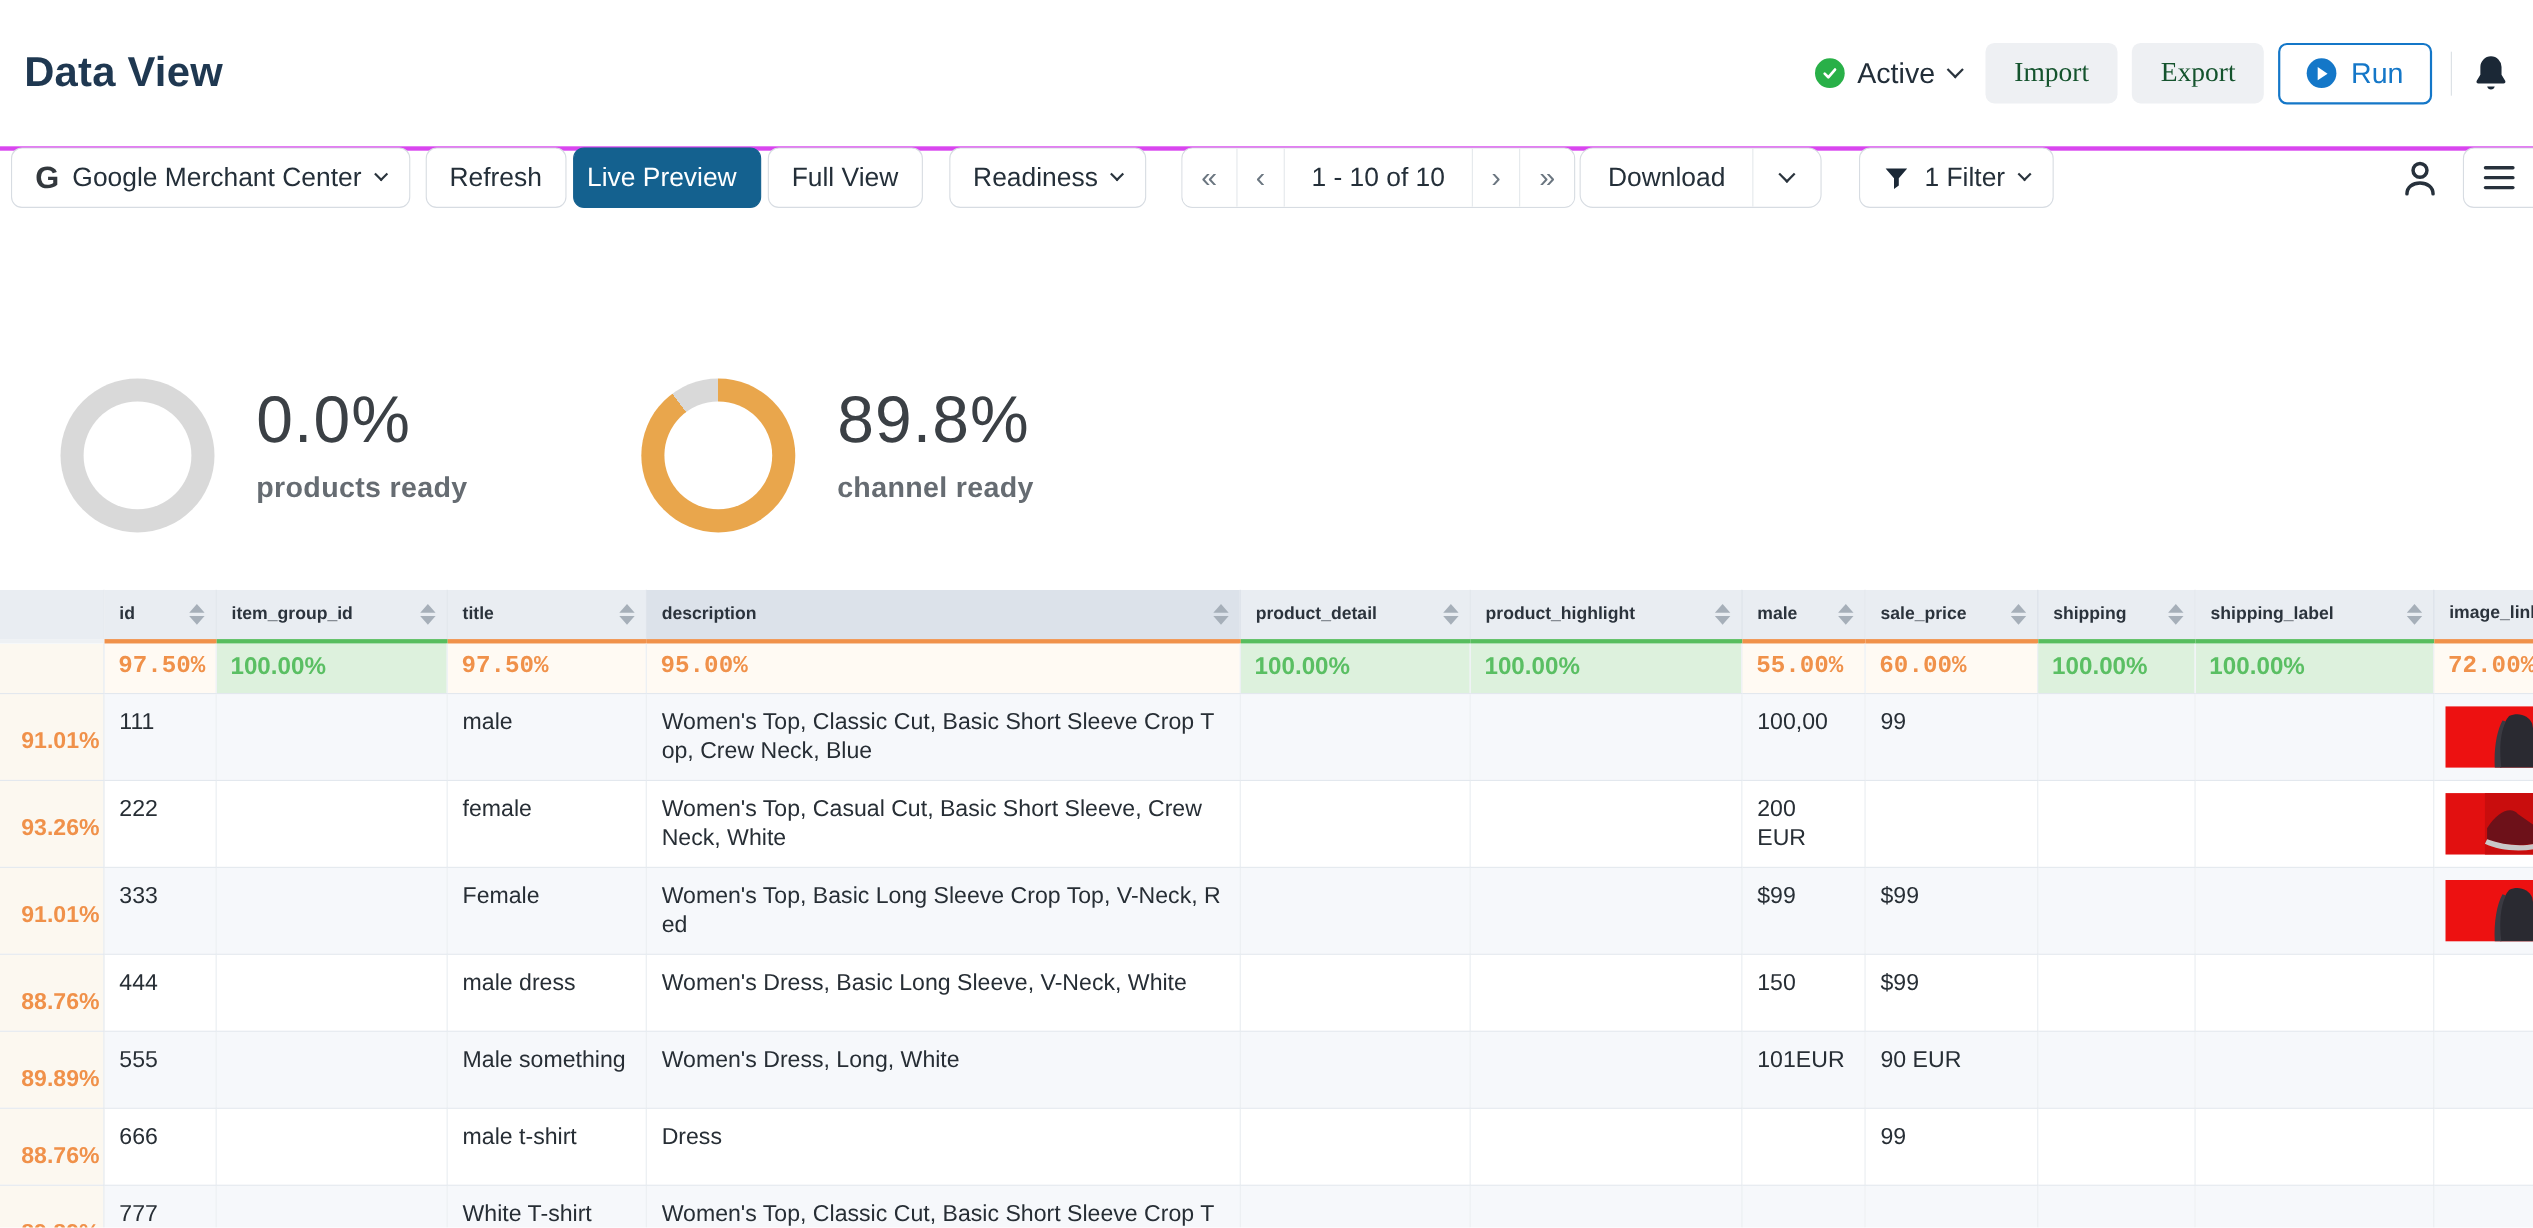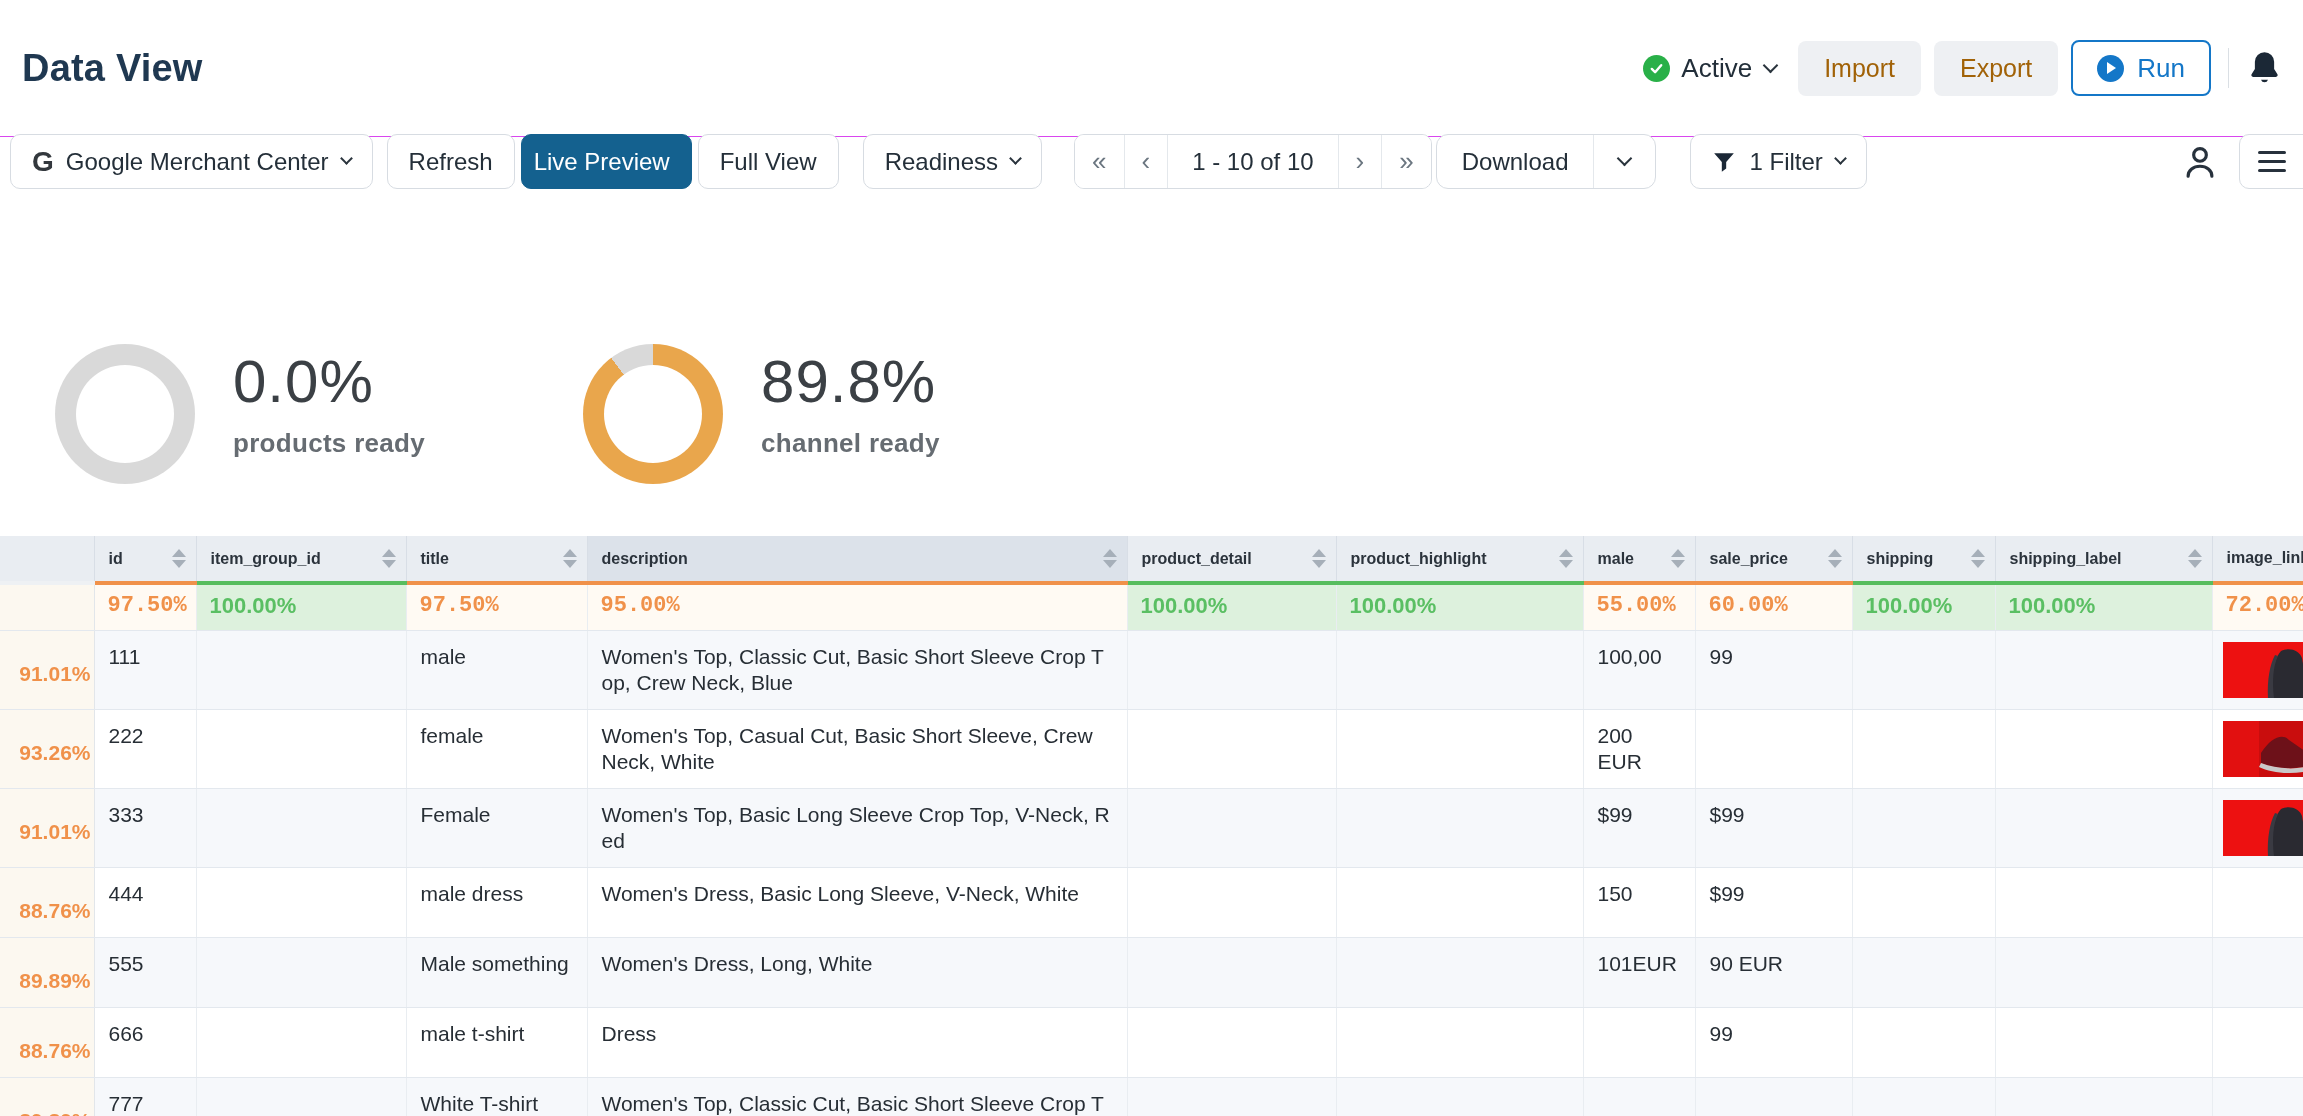--- a/index.html
+++ b/index.html
@@ -2,32 +2,32 @@
 <html style="--title-navy: #1f3851; --accent-blue: #1477c8; --active-green: #29b048; --live-preview-bg: #14618f; --donut-orange: #e9a64c; --donut-track: #d9d9d9; --score-orange: #f0914a; --score-green: #5abf63; --green-cell-bg: #ddf1dd; --orange-cell-bg: #fffaf3; --header-bg: #e9edf2; --score-col-bg: #fcf8f0; --thumb-red: #ed1111;"><head>
 <meta charset="utf-8">
 <style>
   * { margin:0; padding:0; box-sizing:border-box; }
   html,body { width:2303px; height:1116px; overflow:hidden; background:#fff;
     font-family:"Liberation Sans", sans-serif; color:#2a343d; }
   .page { position:relative; width:2303px; height:1116px; overflow:hidden; }
 
   
   .app-header { position:absolute; top:0; left:0; width:2303px; height:137px;
-    display:flex; align-items:center; padding:3px 22px; border-bottom:1px solid #d946ef; background:#fff; }
+    display:flex; align-items:center; padding:3px 22px; border-bottom:4px solid #d946ef; background:#fff; }
   .page-title { font-size:38px; font-weight:bold; color:var(--title-navy); letter-spacing:.2px; }
   .hdr-right { margin-left:auto; display:flex; align-items:center; }
   .status-group { display:flex; align-items:center; cursor:pointer; margin-right:22px; }
   .check-badge { width:27px; height:27px; border-radius:50%; background:var(--active-green);
     display:flex; align-items:center; justify-content:center; margin-right:11px; }
   .check-badge svg { width:15px; height:15px; }
   .status-label { font-size:26px; font-weight:500; color:#222e39; margin-right:13px; }
   .chev { display:inline-block; width:11px; height:11px; border-right:2.6px solid #2a343d;
     border-bottom:2.6px solid #2a343d; transform:rotate(45deg); margin-top:-6px; }
   .btn-soft { height:55px; background:#eef0f3; border:none; border-radius:8px; font-size:25px;
-    color:#a16207; padding:0 26px; margin-right:13px; font-family:Liberation Sans, sans-serif; cursor:pointer; }
+    color:#14532d; padding:0 26px; margin-right:13px; font-family:Liberation Serif, serif; cursor:pointer; }
   .btn-run { height:56px; background:#fff; border:2px solid var(--accent-blue); border-radius:8px;
     display:flex; align-items:center; padding:0 24px; margin-right:17px; cursor:pointer; font-family:inherit; }
   .play-circle { width:27px; height:27px; border-radius:50%; background:var(--accent-blue);
     display:flex; align-items:center; justify-content:center; margin-right:13px; }
   .play-tri { width:0; height:0; border-left:9px solid #fff; border-top:6px solid transparent;
     border-bottom:6px solid transparent; margin-left:2px; }
   .run-label { font-size:26px; color:var(--accent-blue); }
   .v-divider { width:1px; height:40px; background:#dadfe4; margin-right:19px; }
   .bell svg { width:33px; height:36px; display:block; }
 

